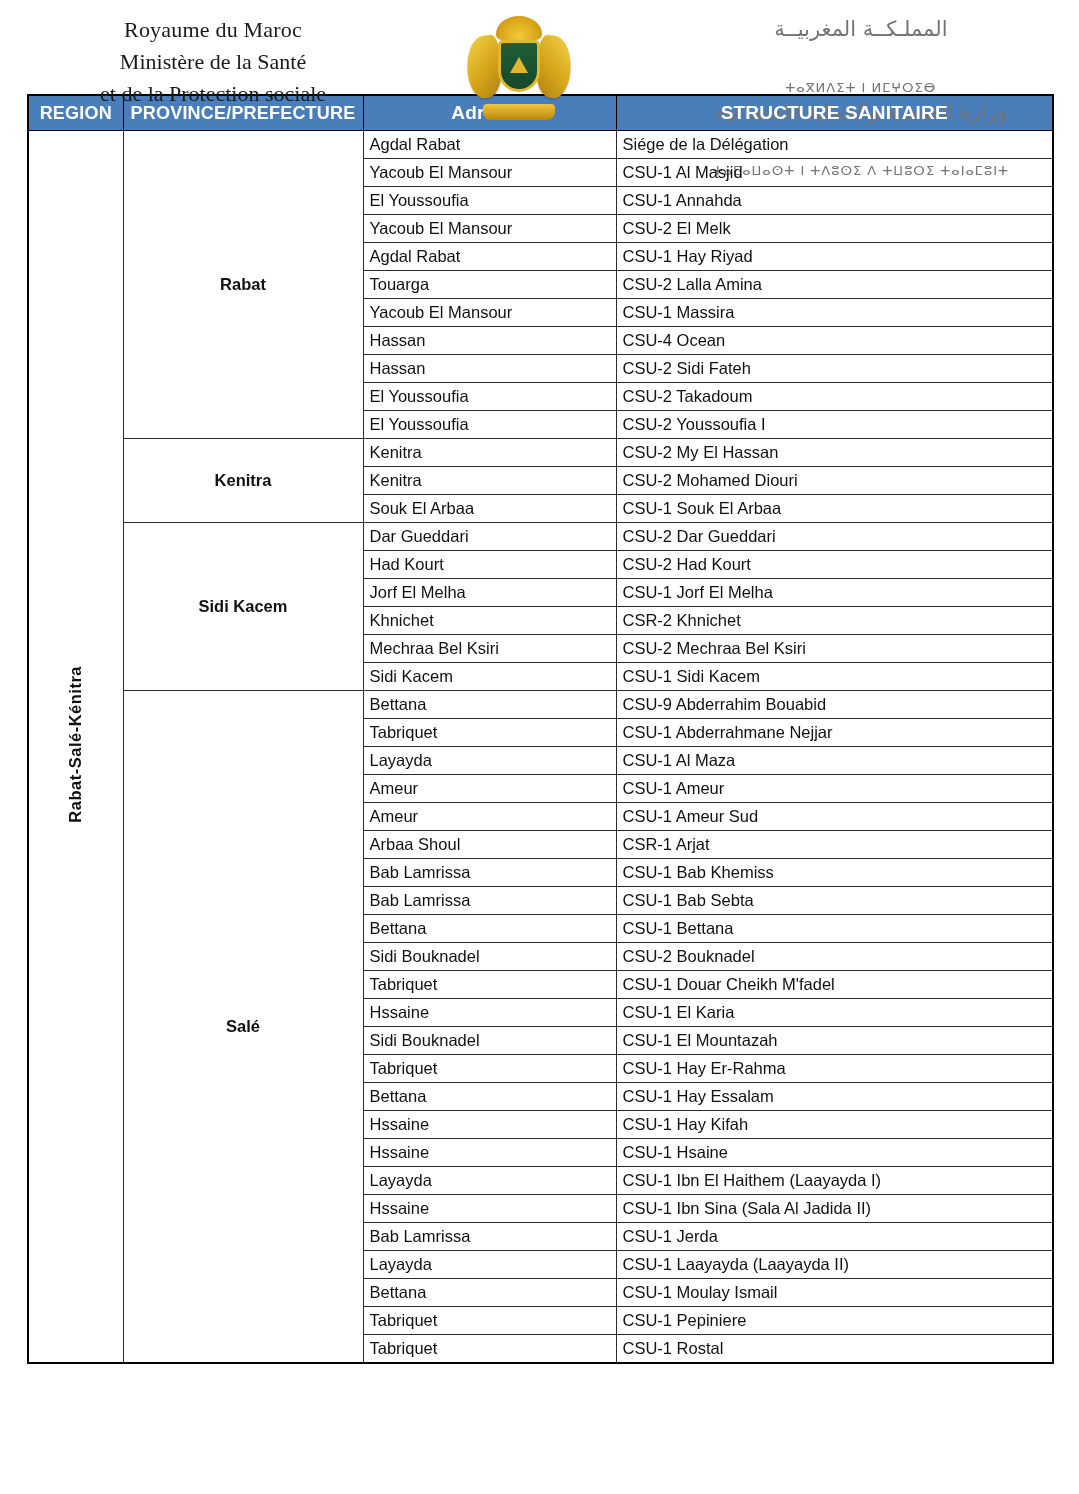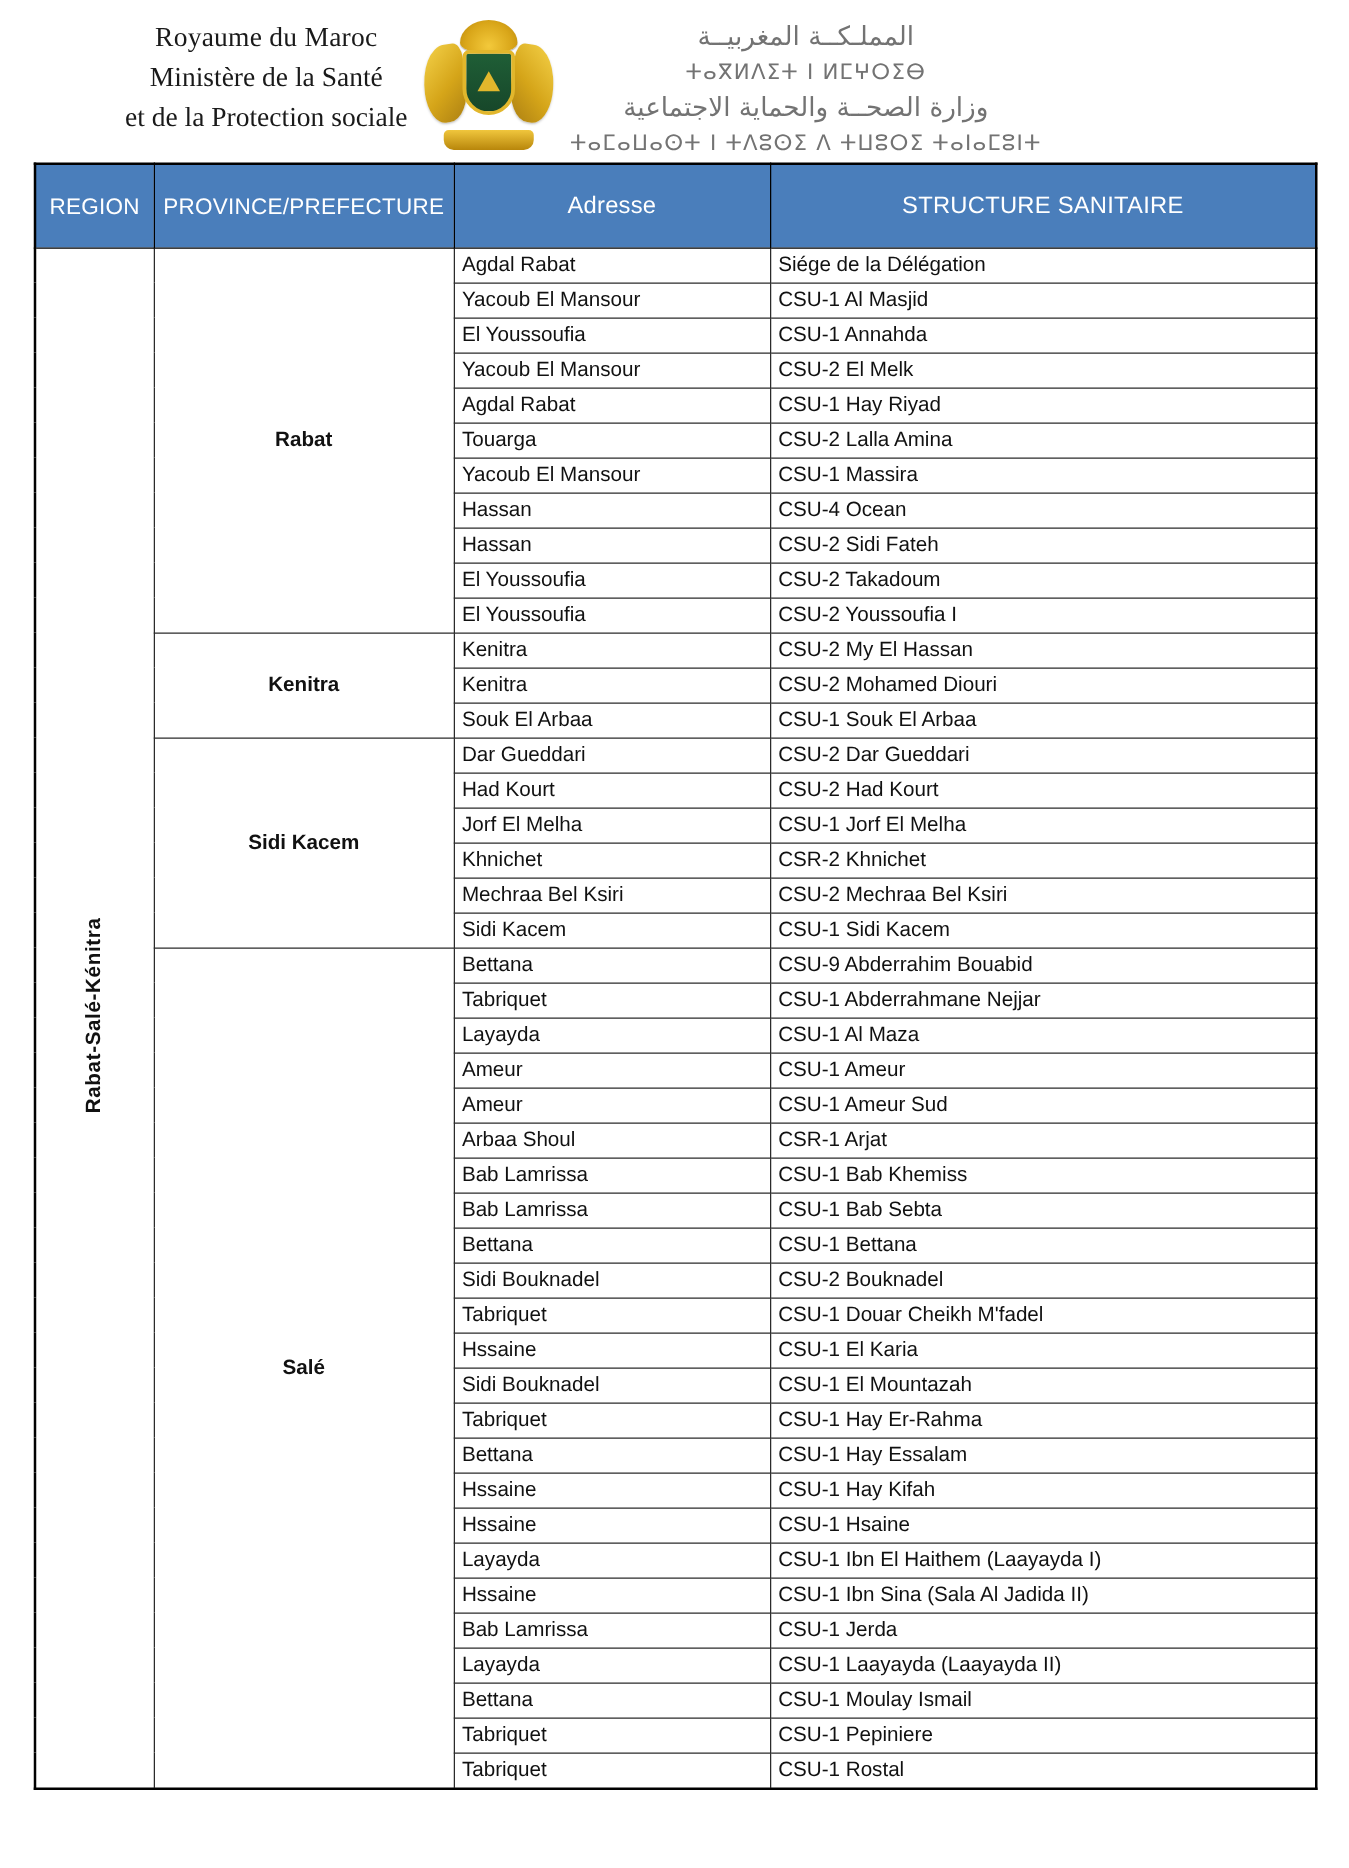--- a/index.html
+++ b/index.html
@@ -13,23 +13,23 @@
     font-family: "Liberation Sans", sans-serif;
     color: #1a1a1a;
     position: relative;
     overflow: hidden;
   }
 
   
   .header {
     display: flex;
     align-items: flex-start;
-    justify-content: flex-start;
+    justify-content: space-between;
     padding: 14px 40px 6px 40px;
-    height: 130px;
+    height: 94px;
     box-sizing: border-box;
   }
   .header-left {
     font-family: "Liberation Serif", serif;
     font-size: 22px;
     line-height: 1.45;
     text-align: center;
     color: #1a1a1a;
     padding-left: 60px;
     font-style: italic;
@@ -102,22 +102,23 @@
     font-family: "DejaVu Sans", sans-serif;
     font-size: 21px;
     line-height: 1.5;
     text-align: center;
     color: #737373;
     direction: rtl;
     padding-right: 30px;
     white-space: nowrap;
   }
   .header-right .tif {
-    font-size: 17px;
+    font-size: 13px;
     letter-spacing: 1px;
+    margin-top: 32px;
   }
 
   
   .table-wrap {
     padding: 0 27px 0 27px;
     box-sizing: border-box;
   }
   table.main {
     border-collapse: collapse;
     width: 1025px;
@@ -125,25 +126,25 @@
     border: 2px solid #000;
   }
   table.main col.c-region { width: 95px; }
   table.main col.c-prov   { width: 240px; }
   table.main col.c-addr   { width: 253px; }
   table.main col.c-struct { width: 437px; }
 
   table.main th {
     background: #4a7ebb;
     color: #ffffff;
-    font-weight: normal;
+    font-weight: bold;
     font-size: 18px;
     text-align: center;
     border: 1px solid #000;
-    padding: 22px 4px;
+    padding: 6px 4px;
     line-height: 1.15;
     letter-spacing: .2px;
   }
   table.main th.adresse, table.main th.structure { font-size: 19px; }
 
   table.main td {
     border: 1px solid #2b2b2b;
     font-size: 16.5px;
     padding: 2px 6px;
     height: 23px;

